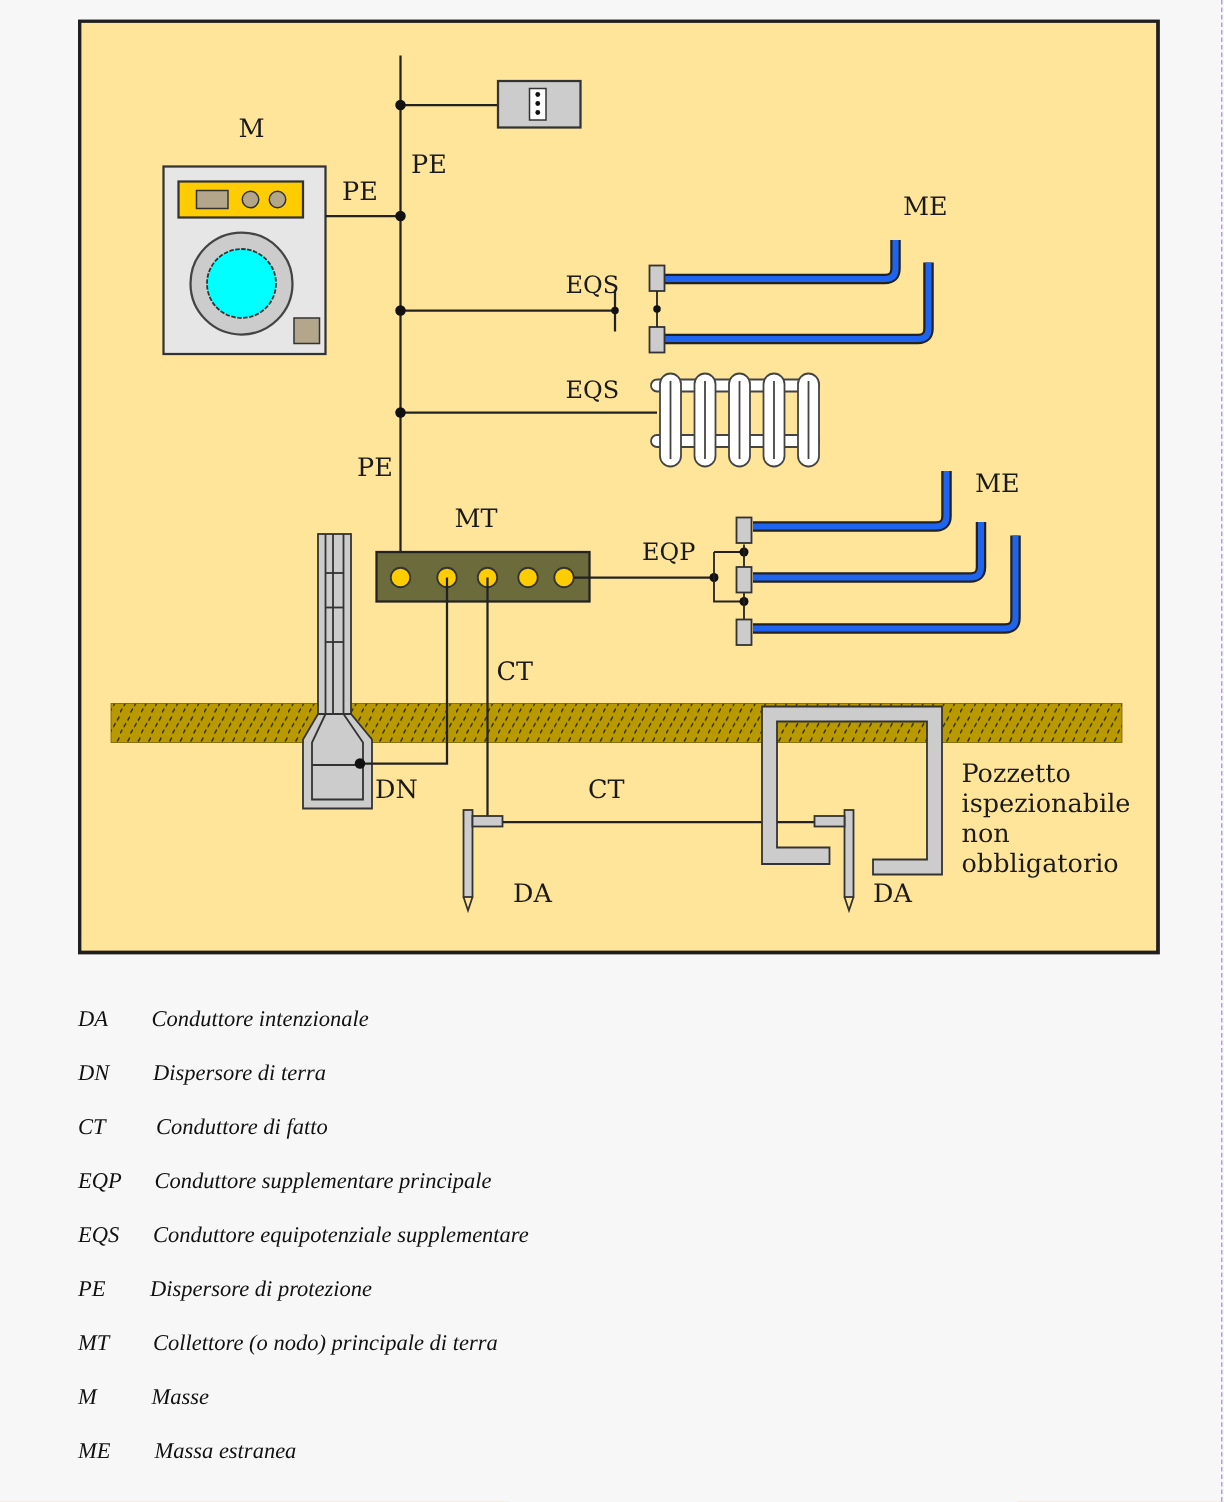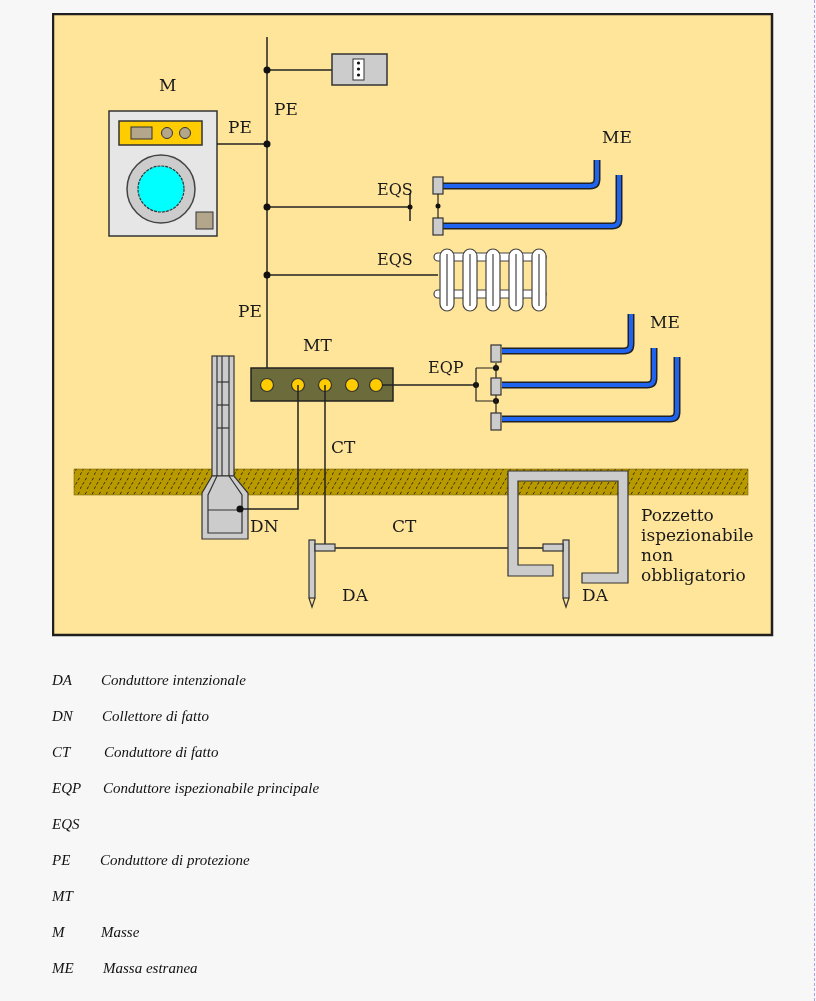--- a/index.html
+++ b/index.html
@@ -186,39 +186,41 @@
   <text class="lbl" x="589" y="568">obbligatorio</text>
 </svg>
 
 <ul class="legend">
   <li>
       <span class="abbr" style="width:49px">DA</span>
       <span class="desc">Conduttore intenzionale</span>
     </li>
   <li>
       <span class="abbr" style="width:50px">DN</span>
-      <span class="desc">Collettore di fatto</span>
+      <span class="desc">Dispersore di terra</span>
     </li>
   <li>
       <span class="abbr" style="width:52px">CT</span>
       <span class="desc">Conduttore di fatto</span>
     </li>
   <li>
       <span class="abbr" style="width:51px">EQP</span>
-      <span class="desc">Conduttore ispezionabile principale</span>
+      <span class="desc">Conduttore supplementare principale</span>
     </li>
   <li>
       <span class="abbr" style="width:50px">EQS</span>
+      <span class="desc">Conduttore equipotenziale supplementare</span>
     </li>
   <li>
       <span class="abbr" style="width:48px">PE</span>
-      <span class="desc">Conduttore di protezione</span>
+      <span class="desc">Dispersore di protezione</span>
     </li>
   <li>
       <span class="abbr" style="width:50px">MT</span>
+      <span class="desc">Collettore (o nodo) principale di terra</span>
     </li>
   <li>
       <span class="abbr" style="width:49px">M</span>
       <span class="desc">Masse</span>
     </li>
   <li>
       <span class="abbr" style="width:51px">ME</span>
       <span class="desc">Massa estranea</span>
     </li>
 </ul>

